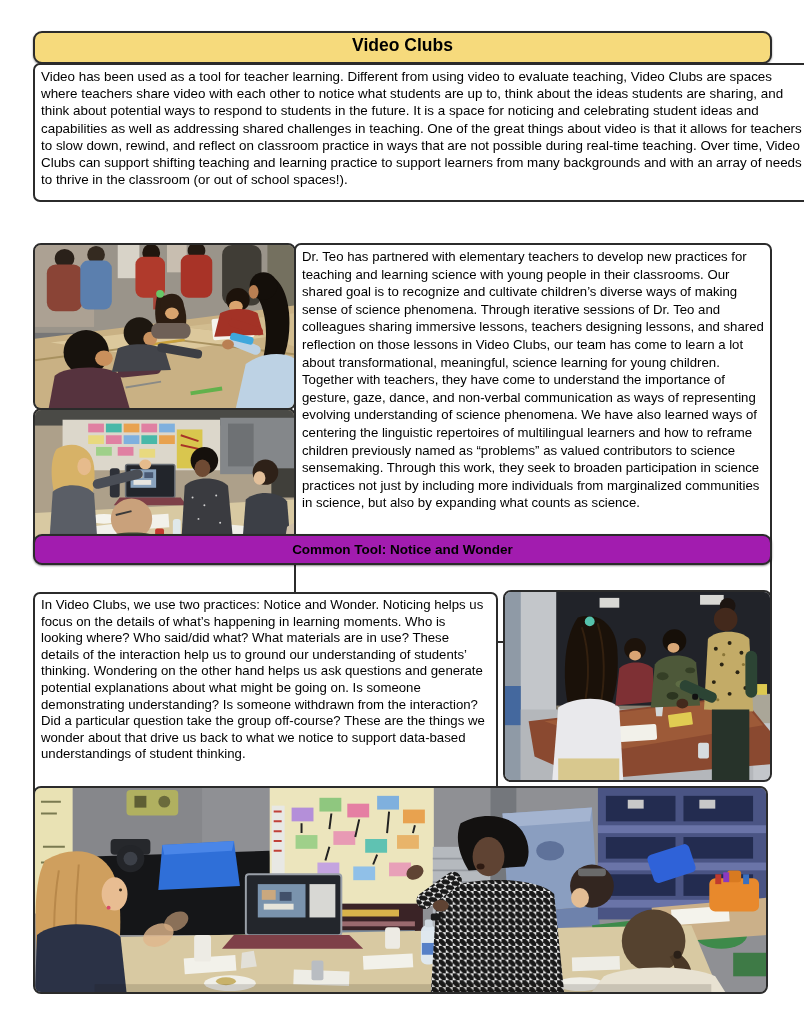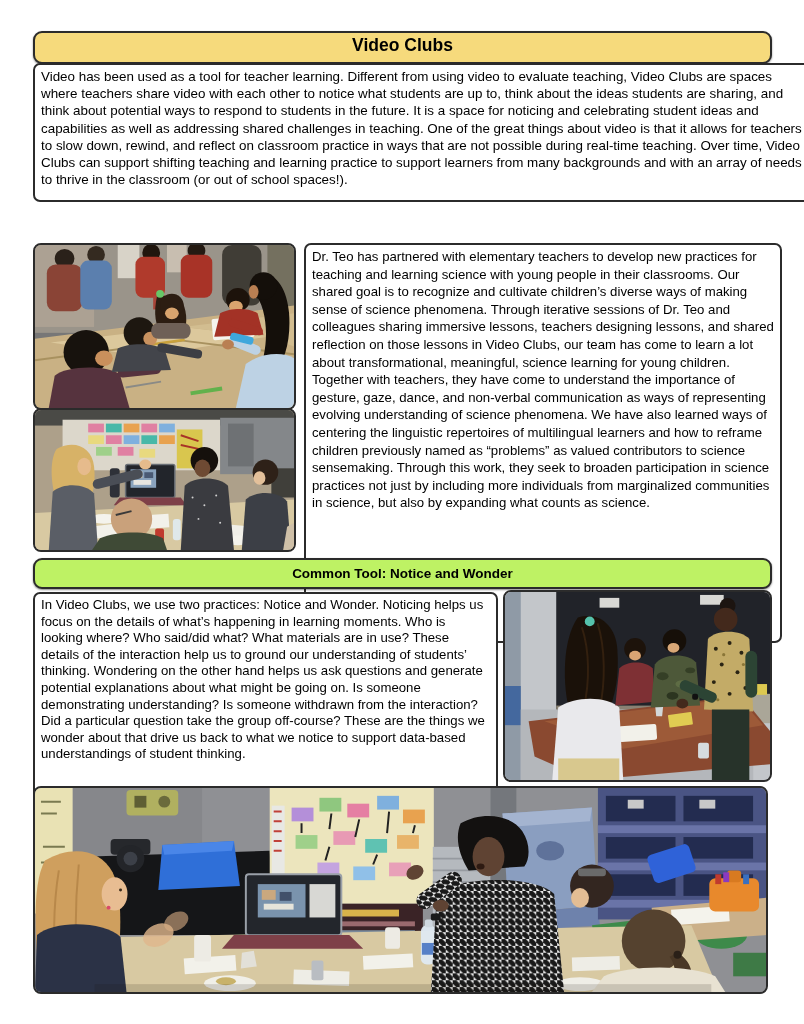--- a/index.html
+++ b/index.html
@@ -10,29 +10,29 @@
   }
   .page{position:relative;width:804px;height:1024px;overflow:hidden;}
   .headerbox{
     position:absolute;left:33px;width:739px;box-sizing:border-box;
     border:2px solid #2b2b2b;border-radius:9px;
     text-align:center;font-weight:bold;
     box-shadow:0 1px 2px rgba(0,0,0,0.45);
   }
   #title-box{top:31px;height:33px;background:#f6da7c;font-size:17.5px;line-height:25px;}
   #example-header-box{top:207px;height:31px;background:#f9e7b4;font-size:13.5px;line-height:27px;}
-  #common-tool-header-box{top:558px;height:31px;background:#bef264;font-size:13.5px;line-height:27px;}
+  #common-tool-header-box{top:534px;height:31px;background:#a21caf;font-size:13.5px;line-height:27px;}
   .textbox{
     position:absolute;box-sizing:border-box;background:#fff;
     border:2px solid #2b2b2b;border-radius:7px;
     font-size:13.2px;line-height:1.31;padding:3px 6px 3px 6px;
     overflow:hidden;text-align:left;
   }
   #intro-box{left:33px;top:63px;width:783px;height:139px;line-height:17.2px;font-size:13.4px;}
-  #example-text-box{left:304px;top:243px;width:478px;height:400px;line-height:17.6px;font-size:13.2px;}
+  #example-text-box{left:294px;top:243px;width:478px;height:400px;line-height:17.6px;font-size:13.2px;}
   #notice-text-box{left:33px;top:592px;width:465px;height:240px;line-height:16.6px;font-size:13.2px;}
   .photo{
     position:absolute;box-sizing:border-box;border:2px solid #2b2b2b;
     border-radius:8px;overflow:hidden;background:#777;
   }
   .photo svg{display:block;width:100%;height:100%;}
   #photo-kids{left:33px;top:243px;width:263px;height:167px;}
   #photo-club-small{left:33px;top:408px;width:263px;height:144px;}
   #photo-table{left:503px;top:590px;width:269px;height:192px;}
   #photo-club-big{left:33px;top:786px;width:735px;height:208px;}

